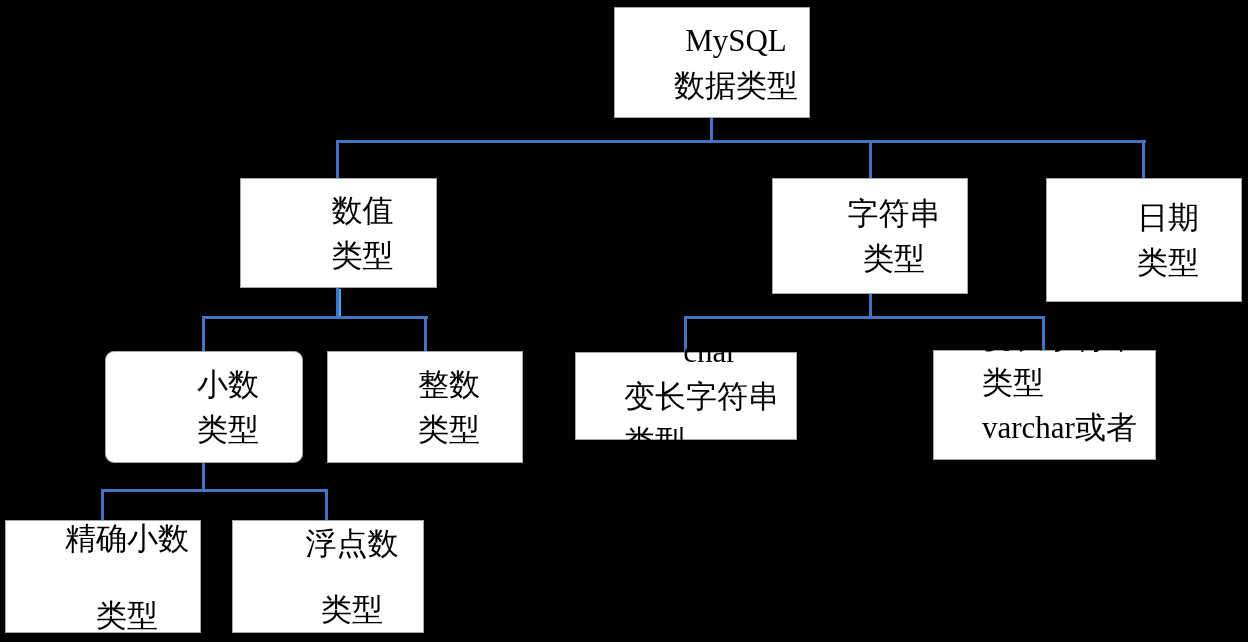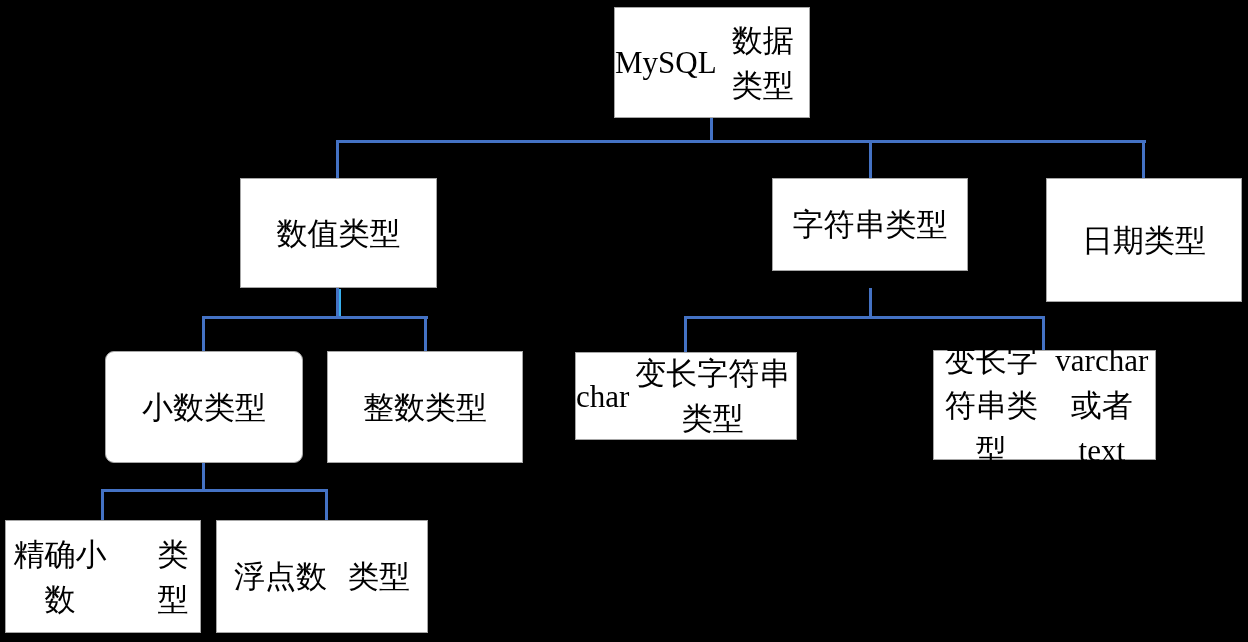--- a/index.html
+++ b/index.html
@@ -15,45 +15,47 @@
     overflow: hidden;
     font-family: "Liberation Serif", "DejaVu Serif", serif;
   }
   .node {
     position: absolute;
     background: var(--box-fill, #ffffff);
     border: 1px solid var(--box-border, #a6a6a6);
     box-sizing: border-box;
     color: var(--box-text, #000000);
     display: flex;
+    flex-direction: column;
     align-items: center;
     justify-content: center;
-    text-align: center;
+    text-align: left;
     font-size: 31px;
     line-height: 45px;
+    padding-left: 48px;
   }
   .conn {
     position: absolute;
     background: var(--connector, #4472c4);
   }
   .conn.alt {
     background: var(--connector-alt, #38b0ee);
   }
 
   
   #node-root    { left: 614px;  top: 7px;   width: 196px; height: 111px; }
   #node-numeric { left: 240px;  top: 178px; width: 197px; height: 110px; }
-  #node-string  { left: 772px;  top: 178px; width: 196px; height: 93px; }
+  #node-string  { left: 772px;  top: 178px; width: 196px; height: 116px; }
   #node-date    { left: 1046px; top: 178px; width: 196px; height: 124px; }
   #node-decimal { left: 105px;  top: 351px; width: 198px; height: 112px; border-radius: 9px; }
   #node-integer { left: 327px;  top: 351px; width: 196px; height: 112px; }
   #node-char    { left: 575px;  top: 352px; width: 222px; height: 88px; }
   #node-varchar { left: 933px;  top: 350px; width: 223px; height: 110px; }
   #node-exact   { left: 5px;    top: 520px; width: 196px; height: 113px; gap: 32px; }
-  #node-float   { left: 216px;  top: 520px; width: 212px; height: 113px; gap: 21px; }
+  #node-float   { left: 232px;  top: 520px; width: 192px; height: 113px; gap: 21px; }
 
   
   #c-root-stub     { left: 710px;  top: 118px; width: 3px;   height: 24px; }
   #c-root-rail     { left: 336px;  top: 140px; width: 810px; height: 3px;  }
   #c-drop-numeric  { left: 336px;  top: 140px; width: 3px;   height: 38px; }
   #c-drop-string   { left: 869px;  top: 140px; width: 3px;   height: 38px; }
   #c-drop-date     { left: 1142px; top: 140px; width: 3px;   height: 38px; }
 
   
   #c-numeric-stub     { left: 336px; top: 288px; width: 3px;   height: 30px; }

